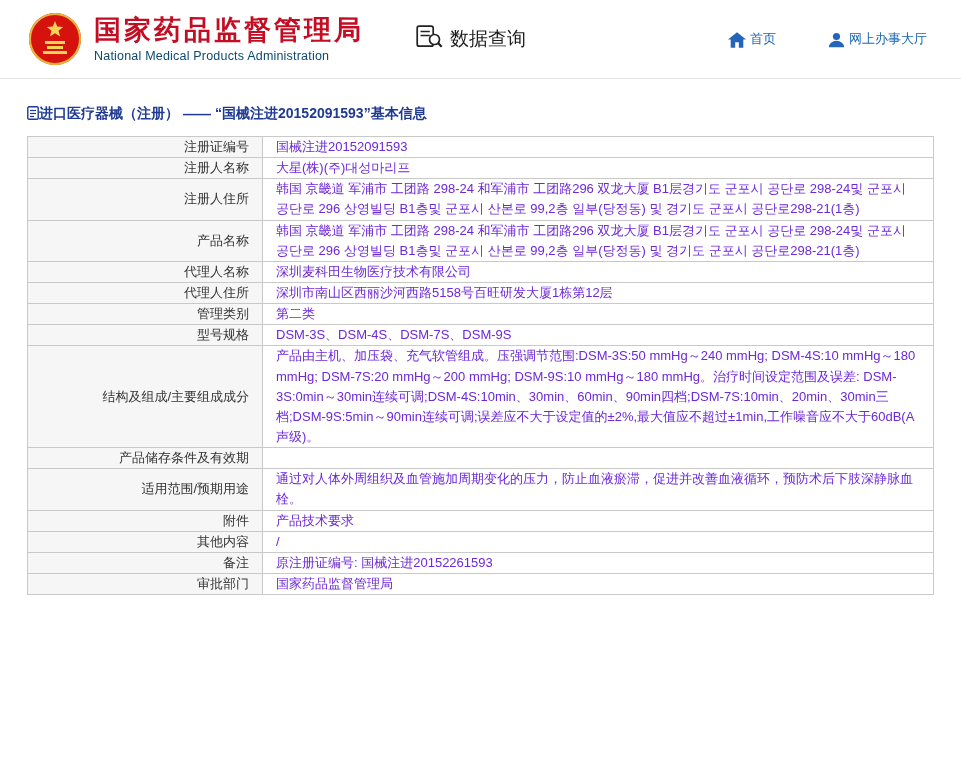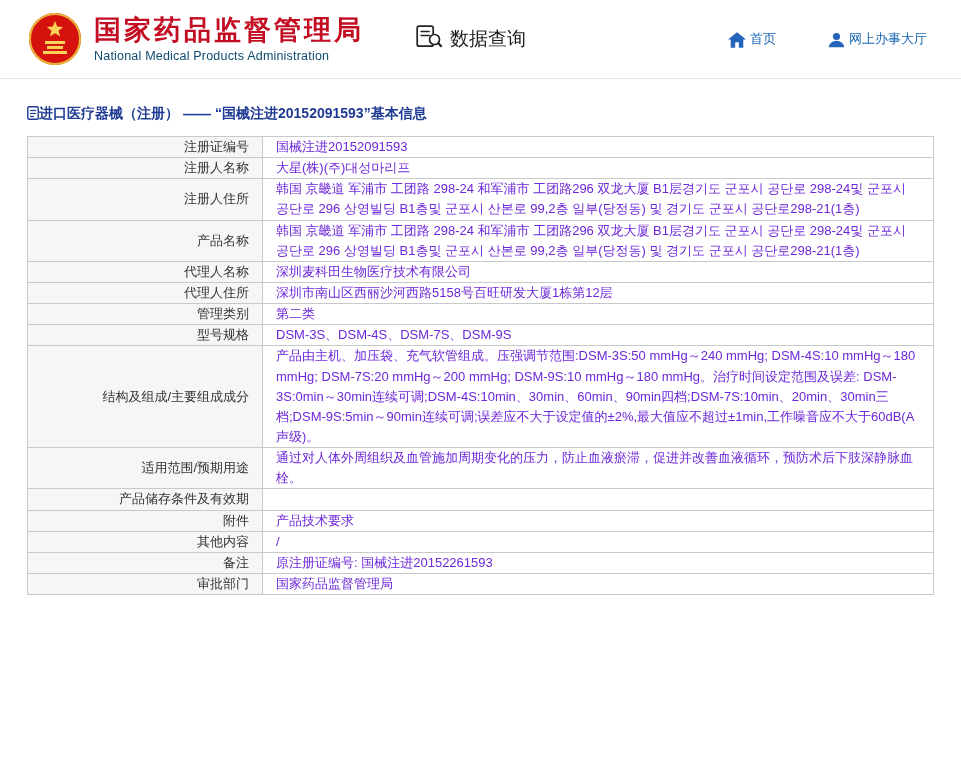--- a/index.html
+++ b/index.html
@@ -168,28 +168,28 @@
   </tr>
       <tr>
     <th>型号规格</th>
     <td>DSM-3S、DSM-4S、DSM-7S、DSM-9S</td>
   </tr>
       <tr>
     <th>结构及组成/主要组成成分</th>
     <td>产品由主机、加压袋、充气软管组成。压强调节范围:DSM-3S:50 mmHg～240 mmHg; DSM-4S:10 mmHg～180 mmHg; DSM-7S:20 mmHg～200 mmHg; DSM-9S:10 mmHg～180 mmHg。治疗时间设定范围及误差: DSM-3S:0min～30min连续可调;DSM-4S:10min、30min、60min、90min四档;DSM-7S:10min、20min、30min三档;DSM-9S:5min～90min连续可调;误差应不大于设定值的±2%,最大值应不超过±1min,工作噪音应不大于60dB(A声级)。</td>
   </tr>
       <tr>
+    <th>产品储存条件及有效期</th>
+    <td></td>
+  </tr>
+      <tr>
     <th>适用范围/预期用途</th>
     <td>通过对人体外周组织及血管施加周期变化的压力，防止血液瘀滞，促进并改善血液循环，预防术后下肢深静脉血栓。</td>
   </tr>
       <tr>
-    <th>产品储存条件及有效期</th>
-    <td></td>
-  </tr>
-      <tr>
     <th>附件</th>
     <td>产品技术要求</td>
   </tr>
       <tr>
     <th>其他内容</th>
     <td>/</td>
   </tr>
       <tr>
     <th>备注</th>
     <td>原注册证编号: 国械注进20152261593</td>

